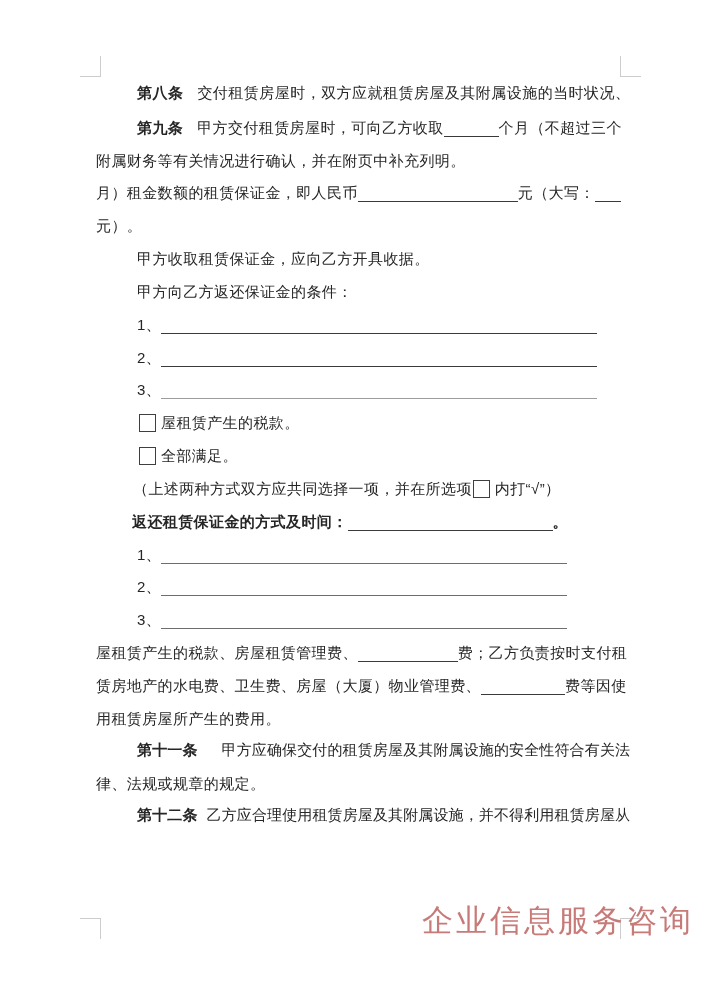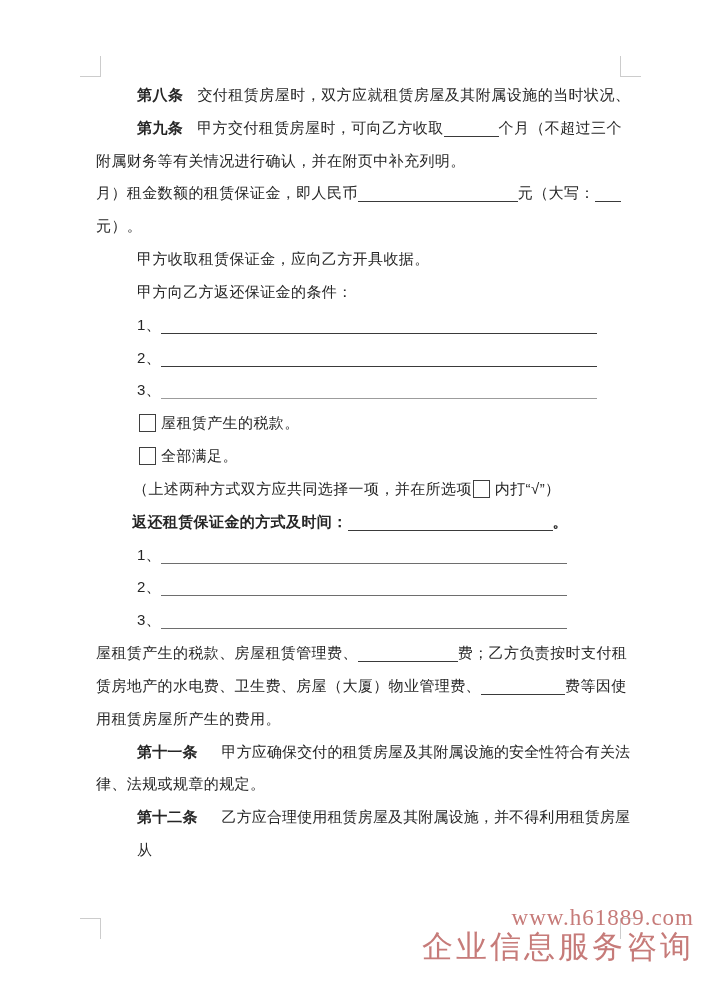--- a/index.html
+++ b/index.html
@@ -4,21 +4,21 @@
 <style>
   html,body{margin:0;padding:0;}
   body{
     width:720px;height:1002px;background:#ffffff;position:relative;overflow:hidden;
     font-family:"Liberation Sans","DejaVu Sans",sans-serif;color:#262626;
   }
   .page{position:absolute;inset:0;background:#ffffff;}
   
   .doc{position:absolute;left:96px;top:79px;width:534px;font-size:15px;}
   .line{height:32.84px;line-height:32.84px;letter-spacing:.4px;white-space:nowrap;}
-  .line.j{text-align:justify;text-align-last:justify;white-space:normal;letter-spacing:0;}
+  .line.j{text-align:justify;text-align-last:justify;white-space:normal;letter-spacing:0;font-family:Liberation Mono, monospace;}
   .bold{font-weight:700;}
   .blank{display:inline-block;border-bottom:1.5px solid #3a3a3a;height:20px;vertical-align:-4px;}
   .checkbox{display:inline-block;width:17px;height:18px;border:1.6px solid #3f3f3f;background:#fff;
     vertical-align:-4px;margin:0 5px 0 1px;box-sizing:border-box;}
   
   .mark{position:absolute;width:20px;height:20px;}
   .mark.tl{left:80px;top:56px;border-right:1px solid #cccccc;border-bottom:1px solid #cccccc;}
   .mark.tr{left:620px;top:56px;border-left:1px solid #cccccc;border-bottom:1px solid #cccccc;}
   .mark.bl{left:80px;top:918px;border-right:1px solid #cccccc;border-top:1px solid #cccccc;}
   .mark.br{left:620px;top:918px;border-left:1px solid #cccccc;border-top:1px solid #cccccc;}
@@ -54,21 +54,20 @@
       <div class="line" style="padding-left: 37px;"><span>（上述两种方式双方应共同选择一项，并在所选项</span><span class="checkbox"></span><span>内打“√”）</span></div>
       <div class="line" style="padding-left: 36px; font-weight: bold;"><span>返还租赁保证金的方式及时间：</span><span class="blank" style="width: 205px; border-bottom-color: rgb(58, 58, 58);"></span><span>。</span></div>
       <div class="line" style="padding-left: 41px;"><span>1、</span><span class="blank" style="width: 406px; border-bottom-color: rgb(110, 110, 110);"></span></div>
       <div class="line" style="padding-left: 41px;"><span>2、</span><span class="blank" style="width: 406px; border-bottom-color: rgb(110, 110, 110);"></span></div>
       <div class="line" style="padding-left: 41px;"><span>3、</span><span class="blank" style="width: 406px; border-bottom-color: rgb(110, 110, 110);"></span></div>
       <div class="line"><span>屋租赁产生的税款、房屋租赁管理费、</span><span class="blank" style="width: 100px; border-bottom-color: rgb(58, 58, 58);"></span><span>费；乙方负责按时支付租</span></div>
       <div class="line"><span>赁房地产的水电费、卫生费、房屋（大厦）物业管理费、</span><span class="blank" style="width: 84px; border-bottom-color: rgb(58, 58, 58);"></span><span>费等因使</span></div>
       <div class="line"><span>用租赁房屋所产生的费用。</span></div>
       <div class="line j" style="padding-left: 41px;"><span class="bold" style="margin-right: 24px;">第十一条</span><span>甲方应确保交付的租赁房屋及其附属设施的安全性符合有关法</span></div>
       <div class="line"><span>律、法规或规章的规定。</span></div>
-      <div class="line j" style="padding-left: 41px;"><span class="bold" style="margin-right: 24px;">第十二条</span><span>乙方应合理使用租赁房屋及其附属设施，并不得利用租赁房屋从</span></div>
+      <div class="line j" style="padding-left: 41px;"><span class="bold" style="margin-right: 9px;">第十二条</span><span>乙方应合理使用租赁房屋及其附属设施，并不得利用租赁房屋从</span></div>
     </div>
 
   <div class="watermark" style="color: rgb(194, 112, 110);">
-    <div class="wm-url">www.h61889.com</div>
     <div class="wm-cn">企业信息服务咨询</div>
   </div>
 
 </div>
 
 </body></html>

